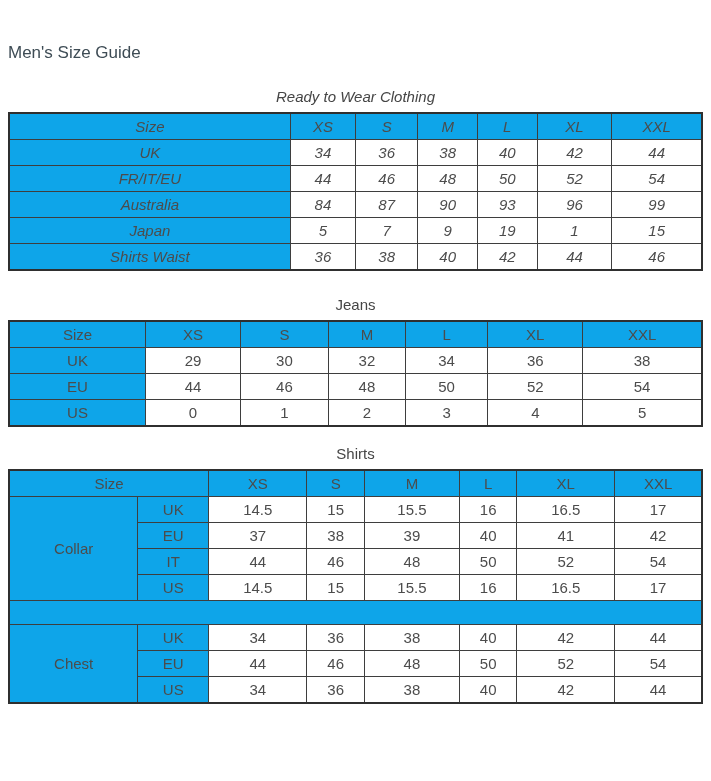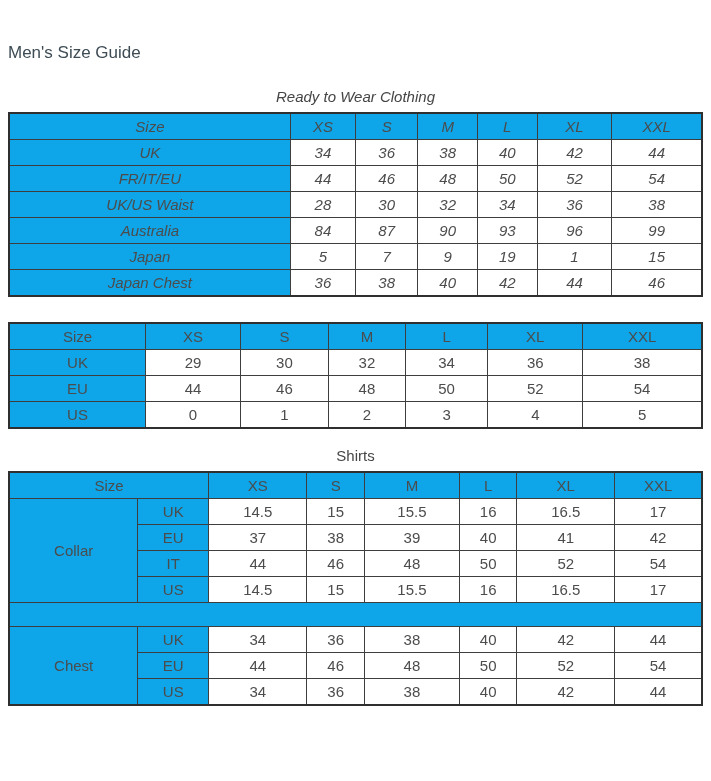--- a/index.html
+++ b/index.html
@@ -85,58 +85,50 @@
         <tr>
           <td class="gray">FR/IT/EU</td>
           <td>44</td>
           <td>46</td>
           <td>48</td>
           <td>50</td>
           <td>52</td>
           <td>54</td>
         </tr>
         <tr>
-          <td class="gray">UK/US Waist</td>
-          <td>28</td>
-          <td>30</td>
-          <td>32</td>
-          <td>34</td>
-          <td>36</td>
-          <td>38</td>
-        </tr>
-        <tr>
           <td class="gray">Australia</td>
           <td>84</td>
           <td>87</td>
           <td>90</td>
           <td>93</td>
           <td>96</td>
           <td>99</td>
         </tr>
         <tr>
           <td class="gray">Japan</td>
           <td>5</td>
           <td>7</td>
           <td>9</td>
           <td>19</td>
           <td>1</td>
           <td>15</td>
         </tr>
         <tr>
-          <td class="gray">Japan Chest</td>
+          <td class="gray">Shirts Waist</td>
           <td>36</td>
           <td>38</td>
           <td>40</td>
           <td>42</td>
           <td>44</td>
           <td>46</td>
         </tr>
       </tbody>
     </table>
   <table class="t1">
+      <caption>Jeans</caption>
       <colgroup>
         <col style="width: 19.7%;">
         <col style="width: 13.7%;">
         <col style="width: 12.7%;">
         <col style="width: 11.1%;">
         <col style="width: 11.9%;">
         <col style="width: 13.7%;">
         <col style="width: 17.2%;">
       </colgroup>
       <tbody>

